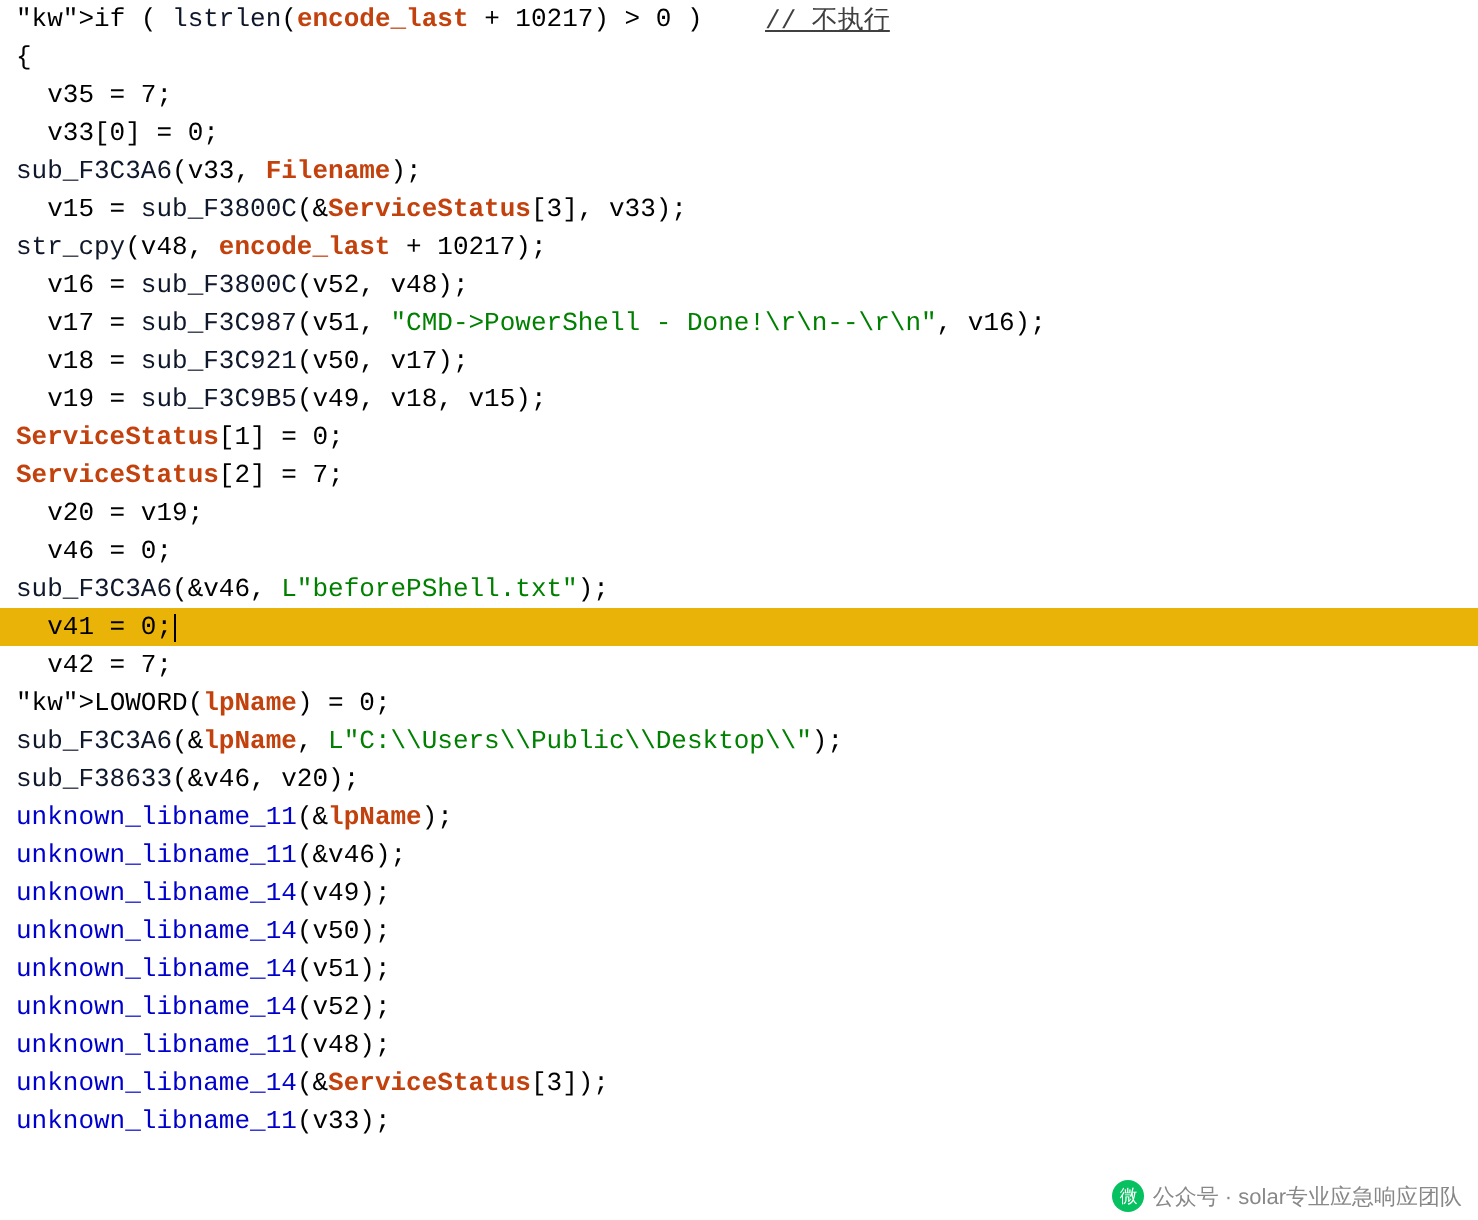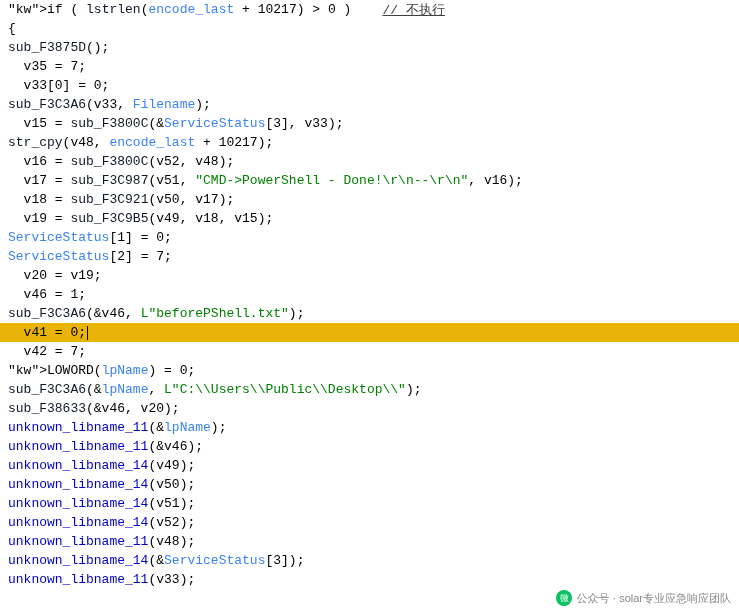--- a/index.html
+++ b/index.html
@@ -43,21 +43,21 @@
       width: 1px;
       height: 14px;
       background: #000;
       vertical-align: middle;
       margin-left: 1px;
     }       
     .fn { color: #0f172a; }      
     .str { color: #008000; }
     .comment { color: #404040; text-decoration: underline; }
     .libfn { color: #0000cc; }    
-    .field { color: #3b82f6; }
+    .field { color: #c2410c; font-weight: bold; }
 
     .watermark {
       position: absolute;
       bottom: 4px;
       right: 8px;
       font-size: 11px;
       color: #888;
       font-family: Arial, sans-serif;
       display: flex;
       align-items: center;
@@ -76,34 +76,33 @@
       font-size: 9px;
     }
   </style>
 </head>
 <body>
 
 <div class="code-container">
   <div id="code-lines">
       <div class="code-line"><span class="&lt;span">"kw"</span>&gt;if ( <span class="fn">lstrlen</span>(<span class="field">encode_last</span> + 10217) &gt; 0 )    <span class="comment">// 不执行</span></div>
       <div class="code-line">{</div>
-      <div class="code-line">  <span class="fn">sub_F3875D</span>();</div>
       <div class="code-line">  v35 = 7;</div>
       <div class="code-line">  v33[0] = 0;</div>
       <div class="code-line">  <span class="fn">sub_F3C3A6</span>(v33, <span class="field">Filename</span>);</div>
       <div class="code-line">  v15 = <span class="fn">sub_F3800C</span>(&amp;<span class="field">ServiceStatus</span>[3], v33);</div>
       <div class="code-line">  <span class="fn">str_cpy</span>(v48, <span class="field">encode_last</span> + 10217);</div>
       <div class="code-line">  v16 = <span class="fn">sub_F3800C</span>(v52, v48);</div>
       <div class="code-line">  v17 = <span class="fn">sub_F3C987</span>(v51, <span class="str">"CMD-&gt;PowerShell - Done!\r\n--\r\n"</span>, v16);</div>
       <div class="code-line">  v18 = <span class="fn">sub_F3C921</span>(v50, v17);</div>
       <div class="code-line">  v19 = <span class="fn">sub_F3C9B5</span>(v49, v18, v15);</div>
       <div class="code-line">  <span class="field">ServiceStatus</span>[1] = 0;</div>
       <div class="code-line">  <span class="field">ServiceStatus</span>[2] = 7;</div>
       <div class="code-line">  v20 = v19;</div>
-      <div class="code-line">  v46 = 1;</div>
+      <div class="code-line">  v46 = 0;</div>
       <div class="code-line">  <span class="fn">sub_F3C3A6</span>(&amp;v46, <span class="str">L"beforePShell.txt"</span>);</div>
       <div class="code-line highlighted">  v41 = 0;<span class="cursor"></span></div>
       <div class="code-line">  v42 = 7;</div>
       <div class="code-line">  <span class="&lt;span">"kw"</span>&gt;LOWORD(<span class="field">lpName</span>) = 0;</div>
       <div class="code-line">  <span class="fn">sub_F3C3A6</span>(&amp;<span class="field">lpName</span>, <span class="str">L"C:\\Users\\Public\\Desktop\\"</span>);</div>
       <div class="code-line">  <span class="fn">sub_F38633</span>(&amp;v46, v20);</div>
       <div class="code-line">  <span class="libfn">unknown_libname_11</span>(&amp;<span class="field">lpName</span>);</div>
       <div class="code-line">  <span class="libfn">unknown_libname_11</span>(&amp;v46);</div>
       <div class="code-line">  <span class="libfn">unknown_libname_14</span>(v49);</div>
       <div class="code-line">  <span class="libfn">unknown_libname_14</span>(v50);</div>

